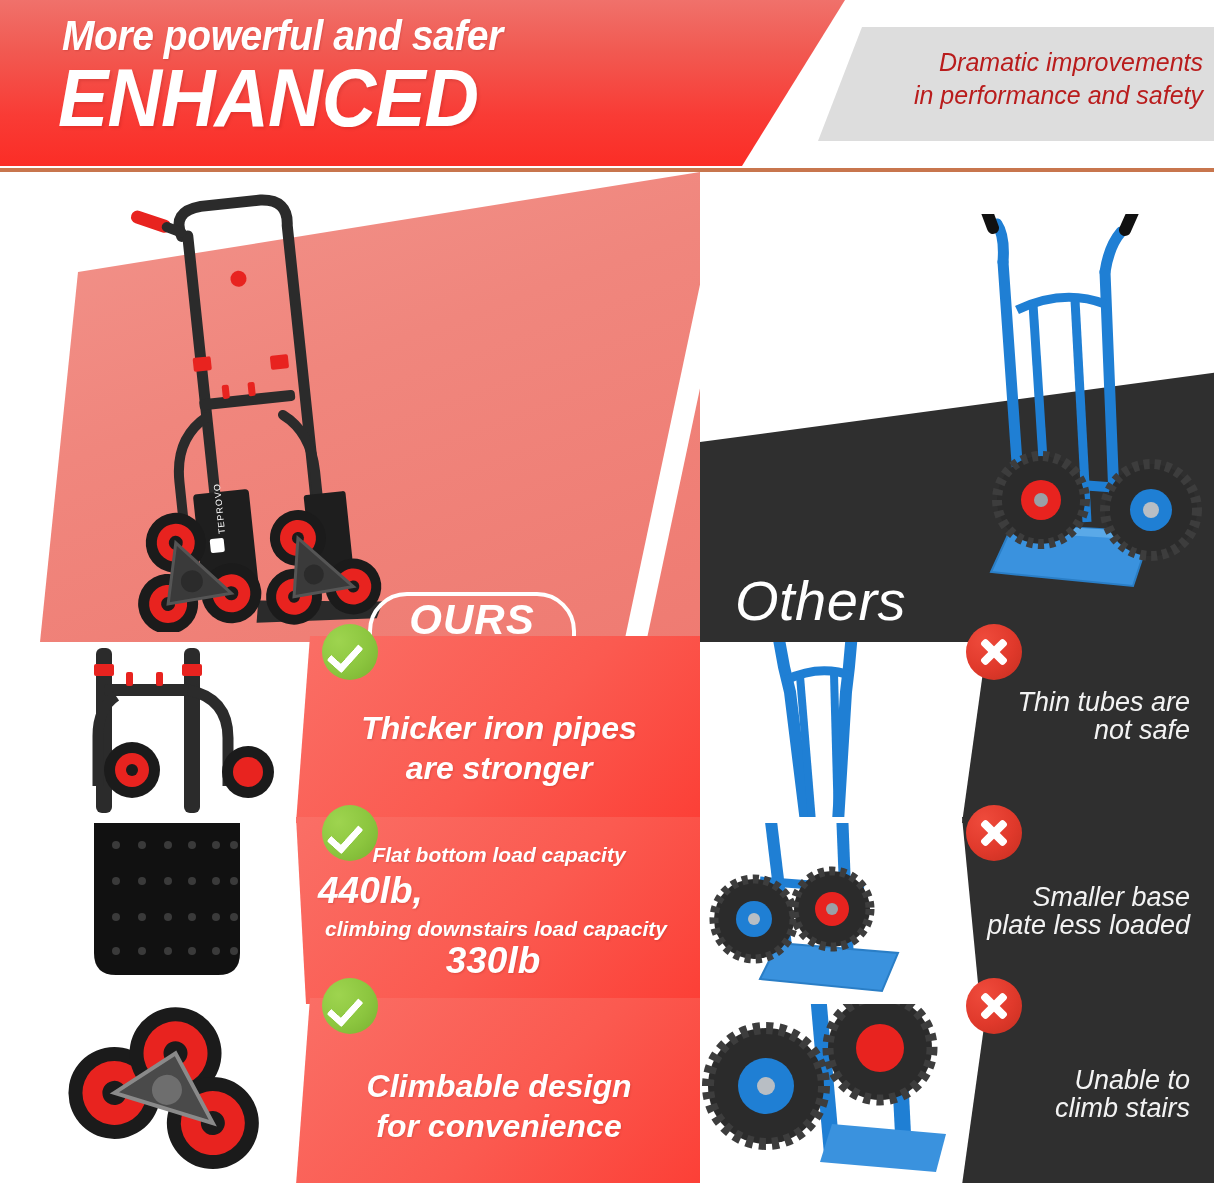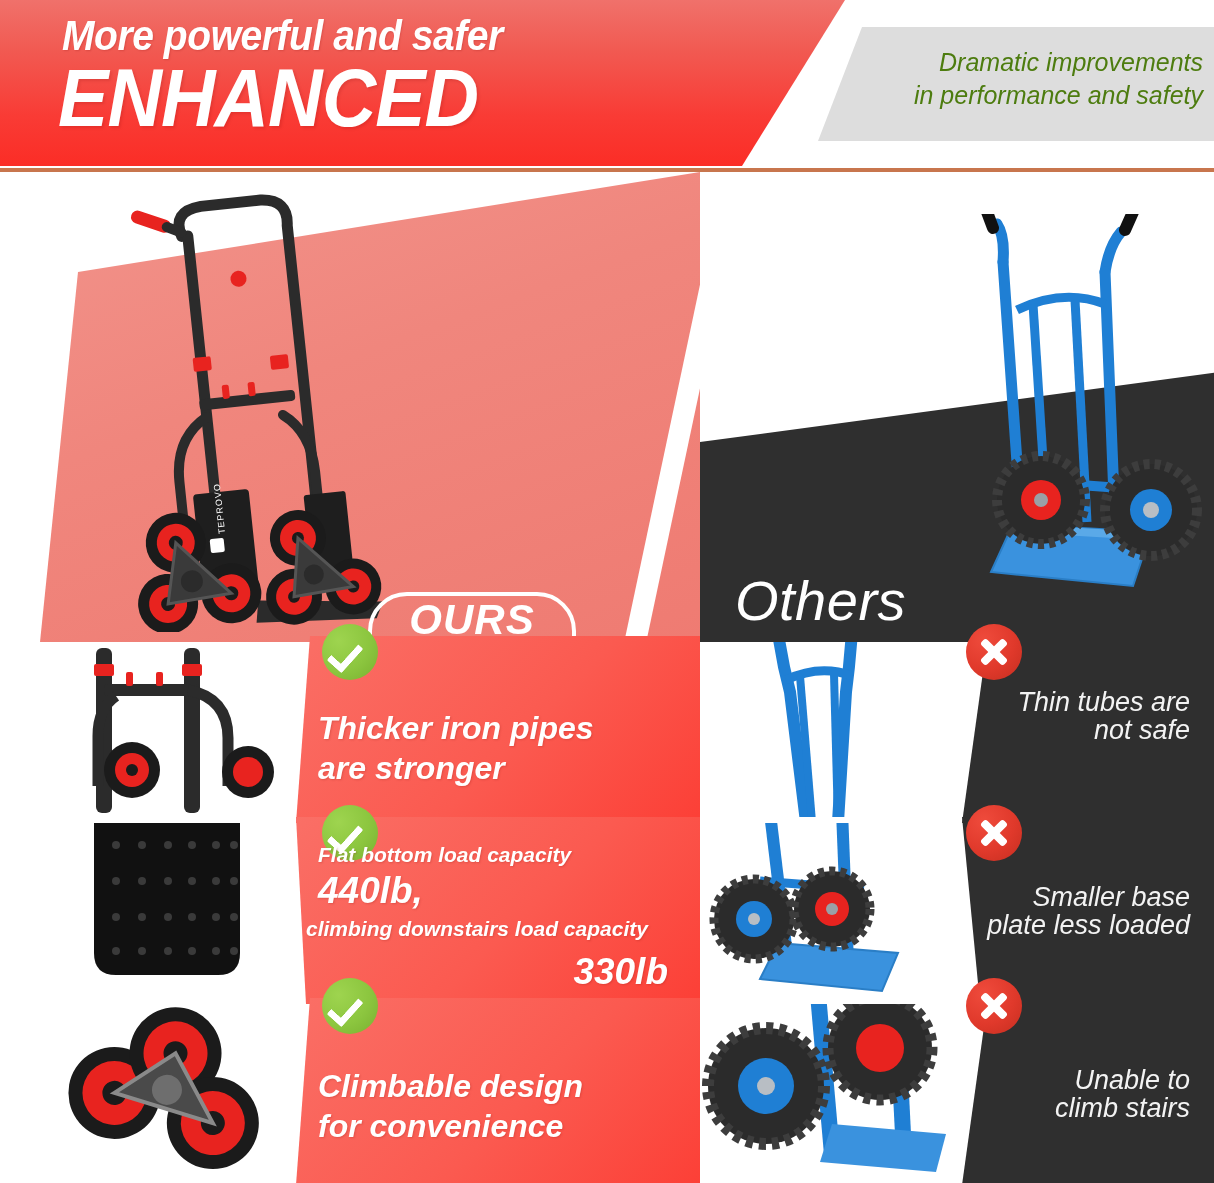--- a/index.html
+++ b/index.html
@@ -13,21 +13,21 @@
     clip-path:polygon(0 0, 845px 0, 742px 166px, 0 166px);}
   .hdr-gray{position:absolute;left:818px;top:27px;width:396px;height:114px;
     background:#dddddd;clip-path:polygon(44px 0, 396px 0, 396px 114px, 0 114px);}
   .hdr-line1{position:absolute;left:62px;top:12px;color:#fff;font-size:42px;font-weight:bold;
     font-style:italic;letter-spacing:-0.5px;transform:scaleX(0.93);transform-origin:left center;
     text-shadow:1px 1px 2px rgba(120,0,0,0.18);white-space:nowrap;}
   .hdr-line2{position:absolute;left:58px;top:52px;color:#fff;font-size:82px;font-weight:bold;
     font-style:italic;letter-spacing:-1px;line-height:92px;transform:scaleX(0.92);
     transform-origin:left center;text-shadow:2px 2px 3px rgba(120,0,0,0.15);white-space:nowrap;}
   .hdr-sub{position:absolute;left:845px;top:46px;width:358px;text-align:right;
-    color:#4d7c0f;font-size:25px;font-style:italic;line-height:33px;}
+    color:#b91c1c;font-size:25px;font-style:italic;line-height:33px;}
   .hdr-rule{position:absolute;left:0;top:168px;width:1214px;height:4px;background:#c8764d;}
 
   
   #main{position:absolute;left:0;top:172px;width:1214px;height:1011px;background:#ffffff;overflow:hidden;}
 
   
   .ours-panel{position:absolute;left:0;top:0;width:700px;height:470px;overflow:hidden;}
   .ours-bg{position:absolute;left:40px;top:-40px;width:660px;height:510px;
     background:linear-gradient(160deg,#f2958d 0%,#f0867d 45%,#ef7b72 100%);
     clip-path:polygon(38px 140px, 660px 40px, 660px 510px, 0 510px);}
@@ -75,21 +75,21 @@
   .ok-icon{position:absolute;width:56px;height:56px;border-radius:50%;
     background:radial-gradient(circle at 30% 30%,#9ed44f 0%,#8cc63f 55%,#78b030 100%);}
   .ok-icon:after{content:"";position:absolute;left:13px;top:14px;width:13px;height:26px;
     border:7px solid #ffffff;border-top:none;border-left:none;transform:rotate(42deg);border-radius:2px;}
   .no-icon{position:absolute;width:56px;height:56px;border-radius:50%;
     background:radial-gradient(circle at 32% 28%,#ef4b3c 0%,#e0392b 55%,#c52e20 100%);}
   .no-icon:before,.no-icon:after{content:"";position:absolute;left:12px;top:24px;width:32px;height:8px;
     background:#ffffff;border-radius:3px;}
   .no-icon:before{transform:rotate(45deg);} .no-icon:after{transform:rotate(-45deg);}
 
-  .left-text{position:absolute;color:#ffffff;font-weight:bold;font-style:italic;text-align:left;
+  .left-text{position:absolute;color:#ffffff;font-weight:bold;font-style:italic;text-align:center;
     text-shadow:1px 1px 2px rgba(150,30,25,0.25);}
   .right-text{position:absolute;right:24px;color:#f3f3f3;font-style:italic;text-align:right;
     font-size:27px;line-height:28px;}
 
   .t-big{font-size:32px;line-height:40px;}
   .cap-small{font-size:21px;line-height:28px;font-weight:bold;}
   .cap-big{font-size:37px;line-height:44px;font-weight:bold;font-style:italic;}
 
   
   .photo-frame{position:absolute;inset:0;}
@@ -295,21 +295,21 @@
                 <circle cx="178" cy="128" r="4"></circle>
                 <circle cx="196" cy="128" r="4"></circle>
             </g>
           </svg>
         </div>
 
         <div class="ok-icon" style="left:322px;top:-18px;"></div>
         <div class="left-text cap-small" style="left:318px;top:18px;width:362px;">Flat bottom load capacity</div>
         <div class="left-text cap-big" style="left:318px;top:46px;width:350px;text-align:left;font-style:italic;">440lb,</div>
         <div class="left-text cap-small" style="left:306px;top:92px;width:380px;">climbing downstairs load capacity</div>
-        <div class="left-text cap-big" style="left:318px;top:127px;width:350px;text-align:right;">330lb</div>
+        <div class="left-text cap-big" style="left:318px;top:116px;width:350px;text-align:center;">330lb</div>
 
         <div class="right-photo">
           <svg class="photo-frame" viewBox="0 0 262 175">
             <rect width="262" height="175" fill="#ffffff"></rect>
             <path d="M70 -10 l18 150" fill="none" stroke="#1f7fd4" stroke-width="12"></path>
             <path d="M142 -12 l6 152" fill="none" stroke="#1f7fd4" stroke-width="12"></path>
             <path d="M60 58 l104 8" stroke="#1f7fd4" stroke-width="9"></path>
             <path d="M78 120 L198 130 L182 168 L60 156 Z" fill="#3a92de" stroke="#2a7ec6" stroke-width="2"></path>
             <g>
               <circle cx="54" cy="96" r="40" fill="#2b2b2b"></circle>

